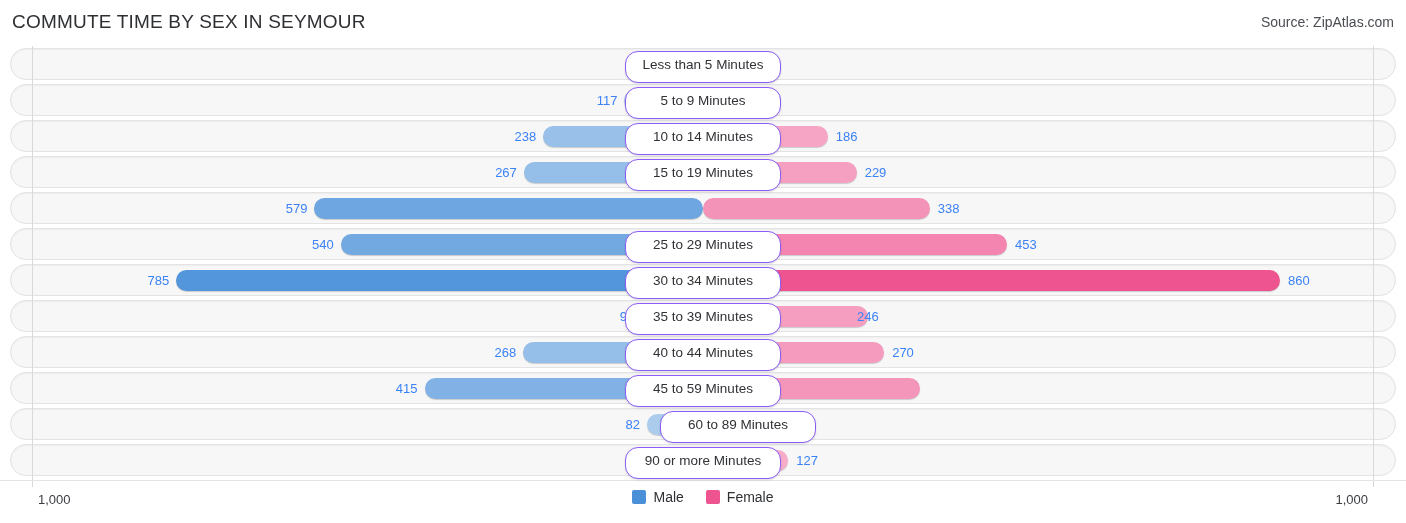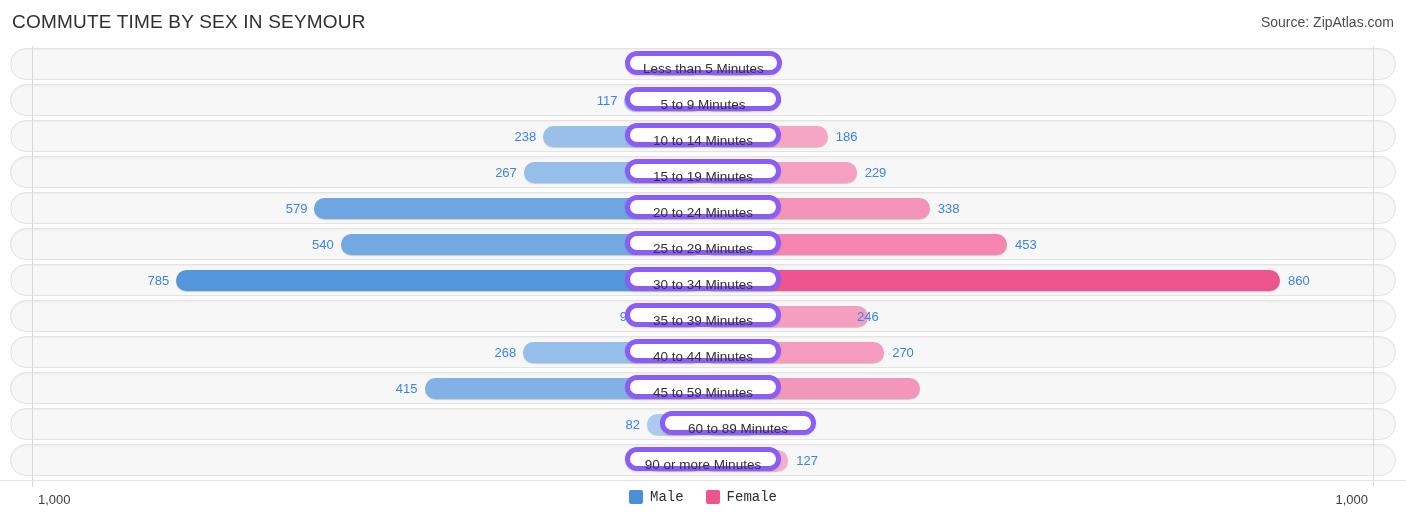--- a/index.html
+++ b/index.html
@@ -95,24 +95,24 @@
     top: 9px;
     font-size: 13px;
     color: #3b82f6;
     white-space: nowrap;
     line-height: 19px;
   }
 
   .cat-pill {
     position: absolute;
     top: 5px;
-    height: 24px;
+    height: 32px;
     line-height: 26px;
     background: #ffffff;
-    border: 5px solid #8b5cf6;
+    border: 1px solid #8b5cf6;
     border-radius: 13px;
     padding: 0 13px;
     font-size: 13.5px;
     color: #303236;
     white-space: nowrap;
     text-align: center;
     z-index: 5;
     box-shadow: 0 1px 2px rgba(0,0,0,0.13);
   }
 
@@ -135,21 +135,20 @@
     font-size: 13px;
     color: #3b3d41;
   }
   #legend {
     position: absolute;
     left: 0; right: 0; top: 8px;
     display: flex;
     justify-content: center;
     align-items: center;
     gap: 22px;
-    font-family: Liberation Mono, monospace;
   }
   .legend-item {
     display: flex;
     align-items: center;
     gap: 7px;
     font-size: 14px;
     color: #2e3033;
   }
   .legend-swatch {
     width: 14px; height: 14px;
@@ -221,21 +220,20 @@
           <div class="cat-pill" style="left: 625px; min-width: 156px;">15 to 19 Minutes</div>
         </div>
       </div>
       <div class="row">
         <div class="track"></div>
         <div class="bars">
           <div class="bar bar-male" style="left: 314.491px; width: 388.509px; background: rgb(109, 166, 224);"></div>
           <div class="bar bar-female" style="left: 703px; width: 226.798px; background: rgb(244, 147, 184);"></div>
           <div class="val" style="right: 1098.51px;">579</div>
           <div class="val" style="left: 937.798px;">338</div>
-          <div class="cat-pill" style="left: 625px; min-width: 156px;">20 to 24 Minutes</div>
         </div>
       </div>
       <div class="row">
         <div class="track"></div>
         <div class="bars">
           <div class="bar bar-male" style="left: 340.66px; width: 362.34px; background: rgb(114, 169, 225);"></div>
           <div class="bar bar-female" style="left: 703px; width: 303.963px; background: rgb(243, 133, 176);"></div>
           <div class="val" style="right: 1072.34px;">540</div>
           <div class="val" style="left: 1014.96px;">453</div>
           <div class="cat-pill" style="left: 625px; min-width: 156px;">25 to 29 Minutes</div>

